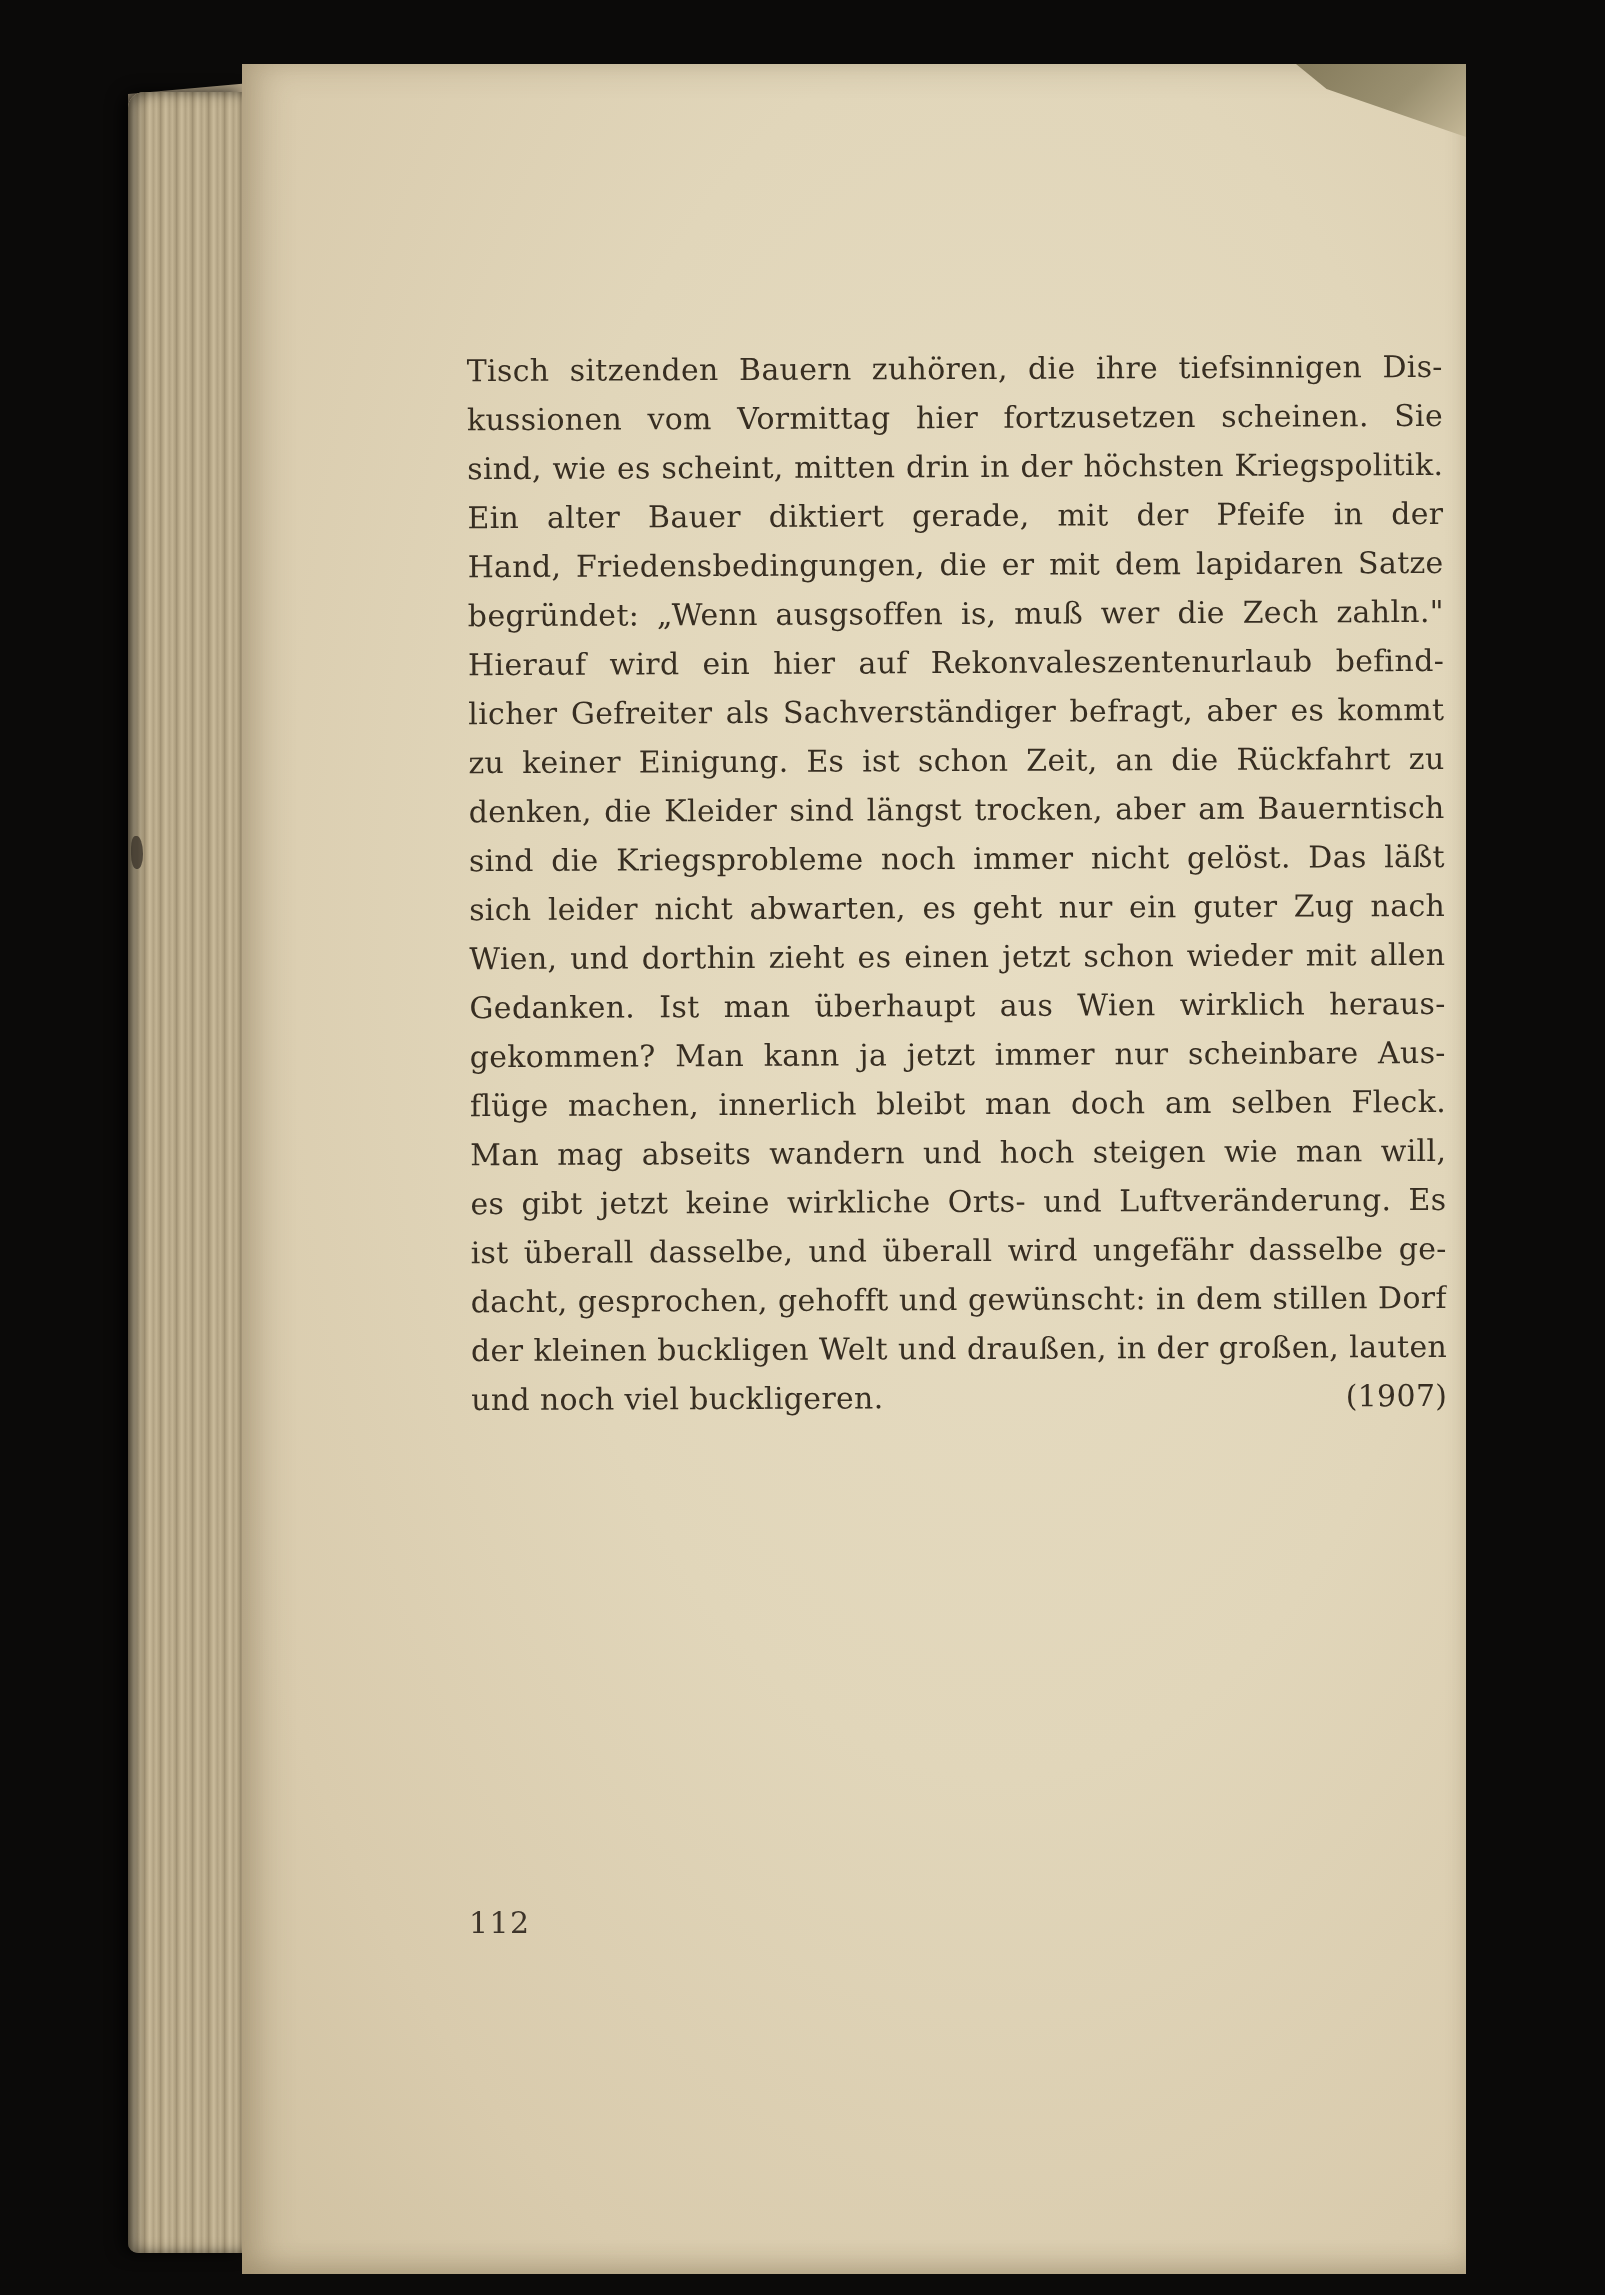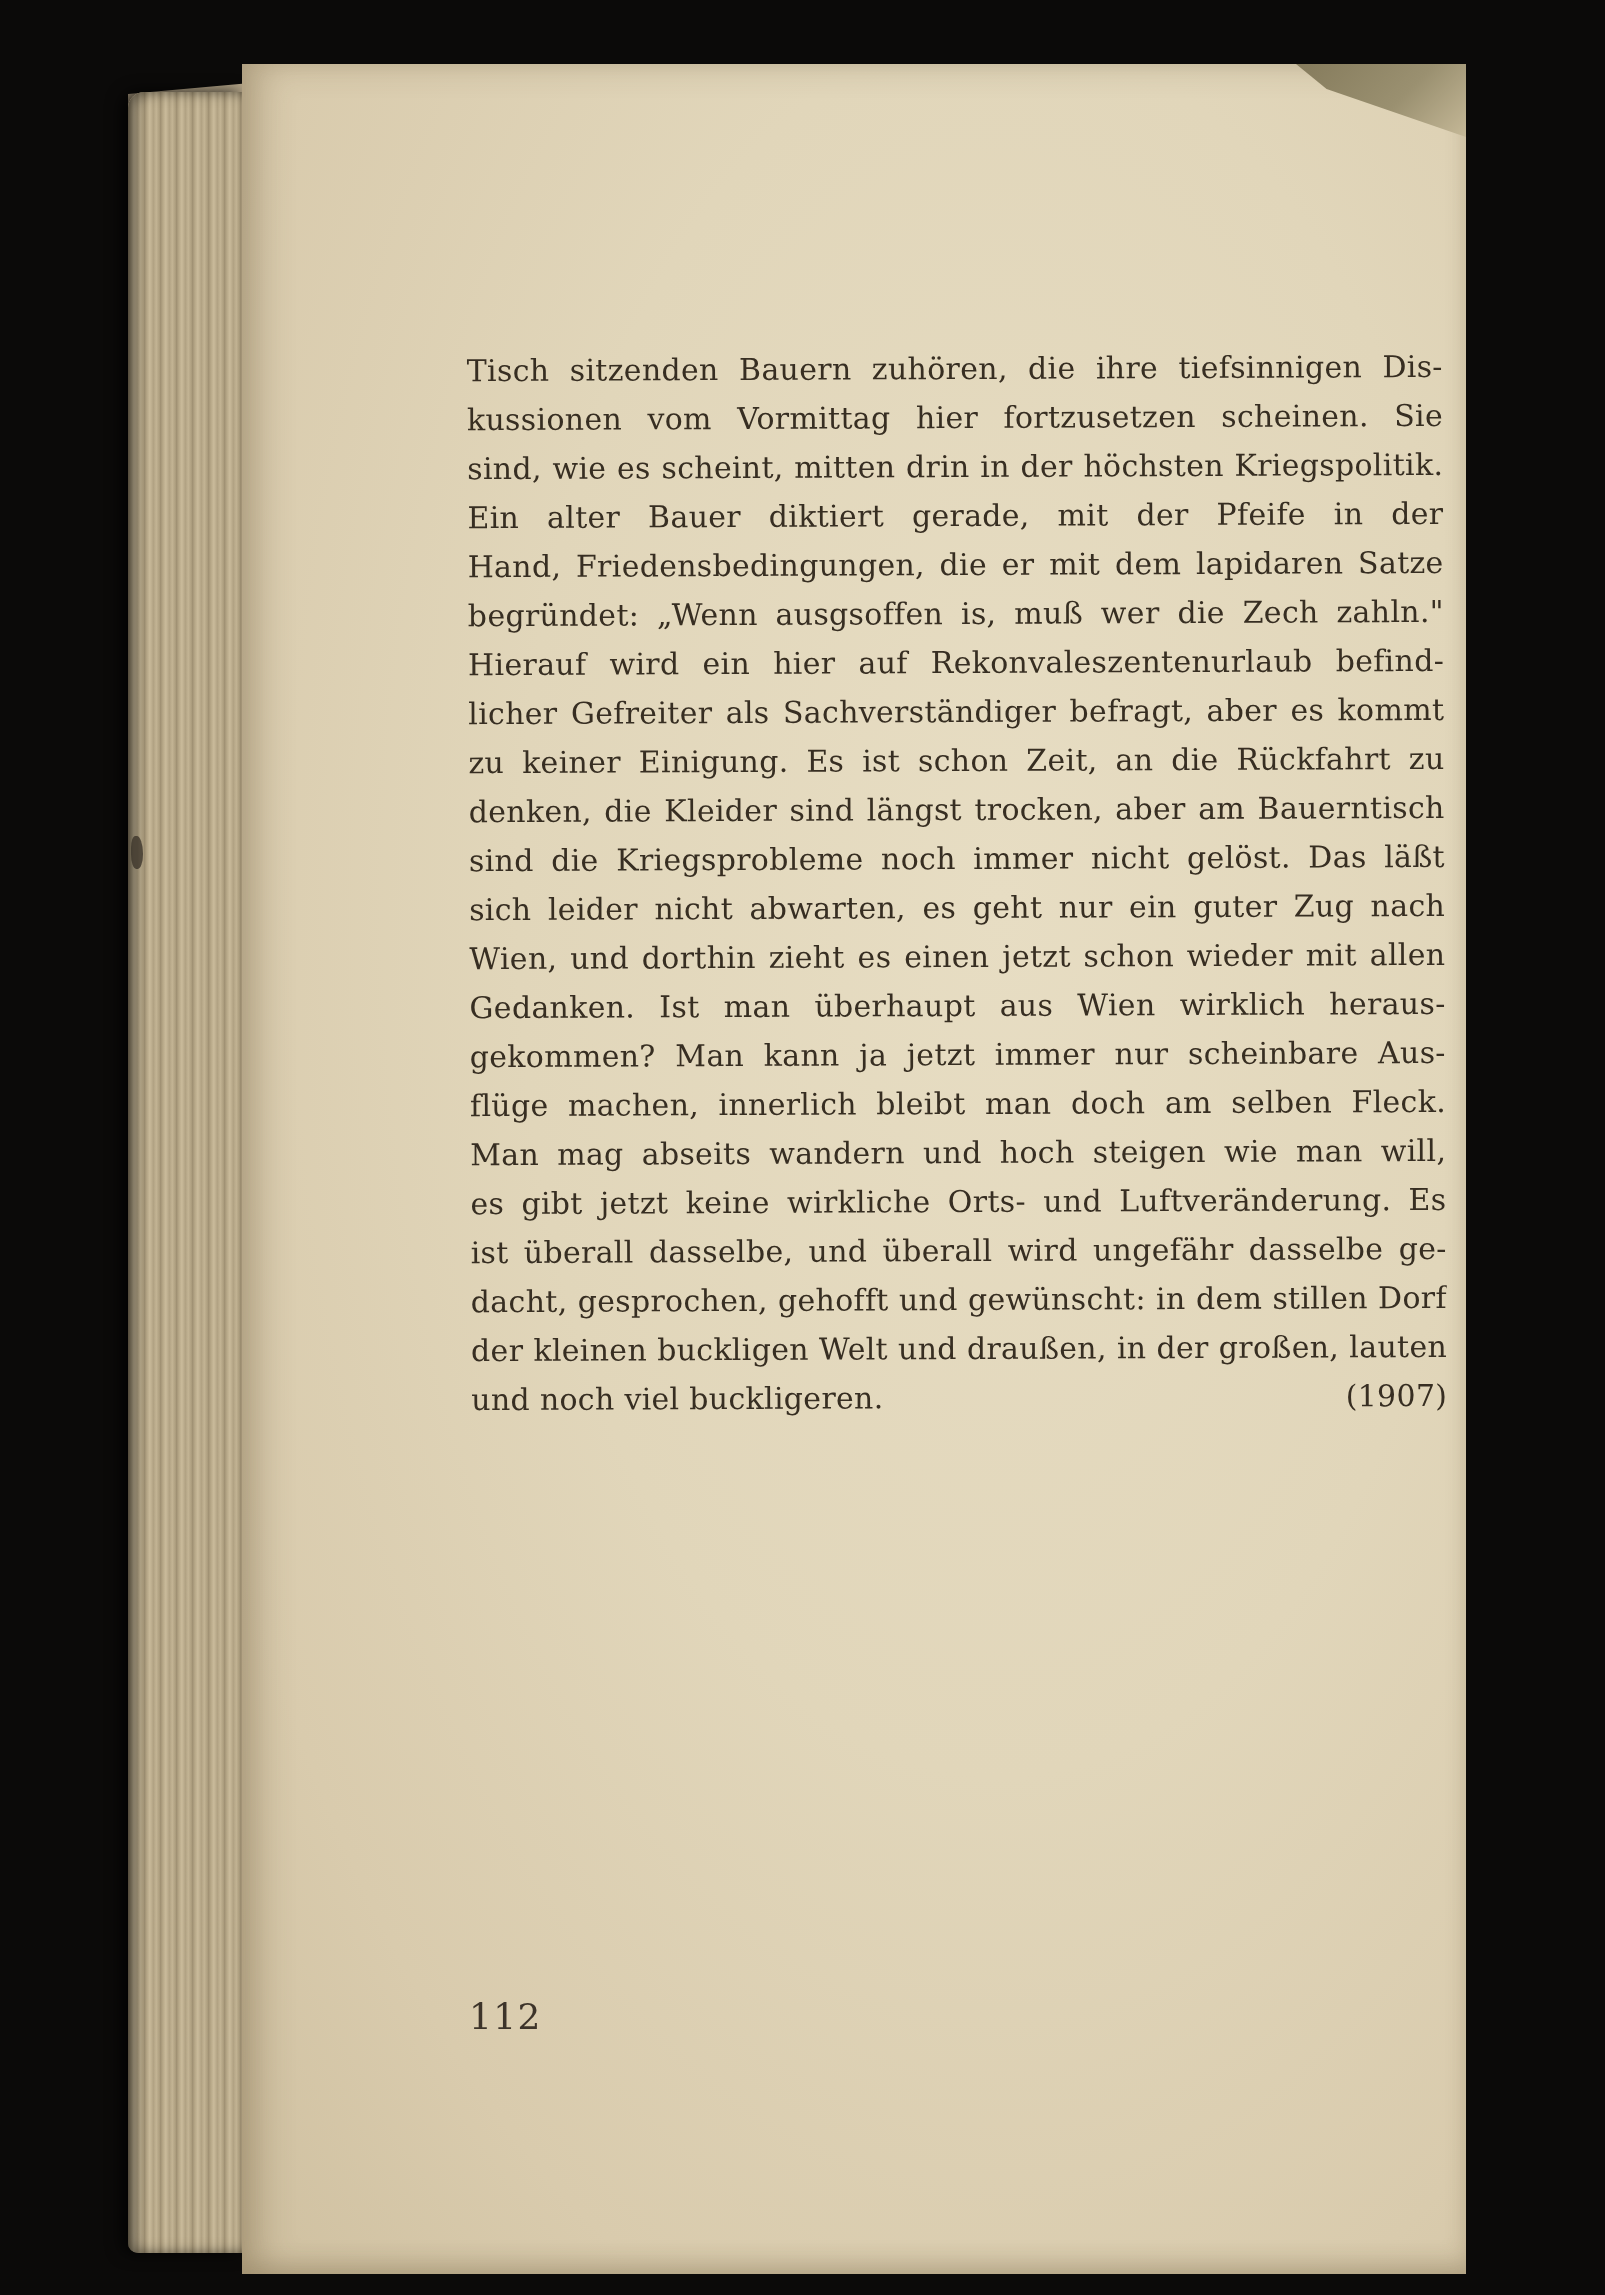--- a/index.html
+++ b/index.html
@@ -93,23 +93,23 @@
   }
   .line-last {
     height: 49px;
     line-height: 49px;
     display: flex;
     justify-content: space-between;
   }
   .page-number {
     position: absolute;
     left: 227px;
-    top: 1932px;
+    top: 1841px;
     color: #3d342a;
-    font-size: 36px;
+    font-size: 30px;
     letter-spacing: 1.4px;
   }
 </style>
 </head>
 <body>
 
 <div class="stage">
 
   <div class="book-edges-top"></div>
   <div class="book-edges"></div>

